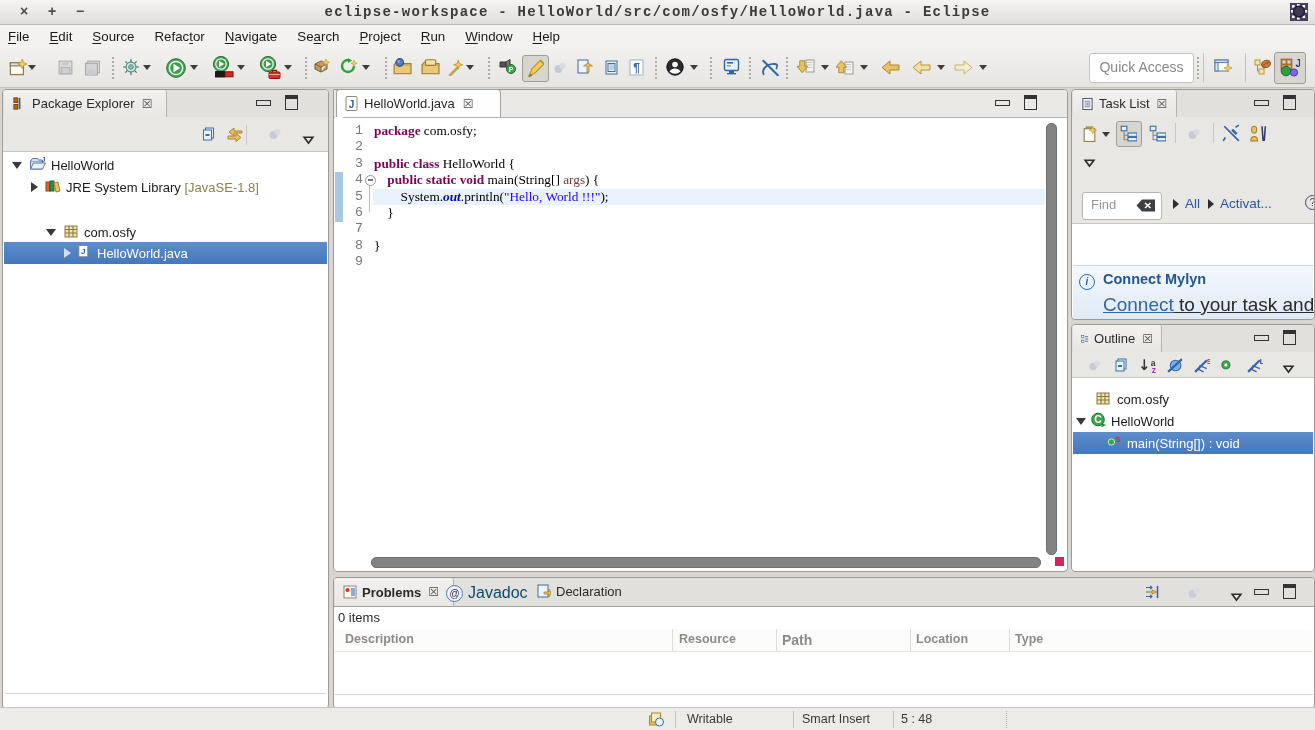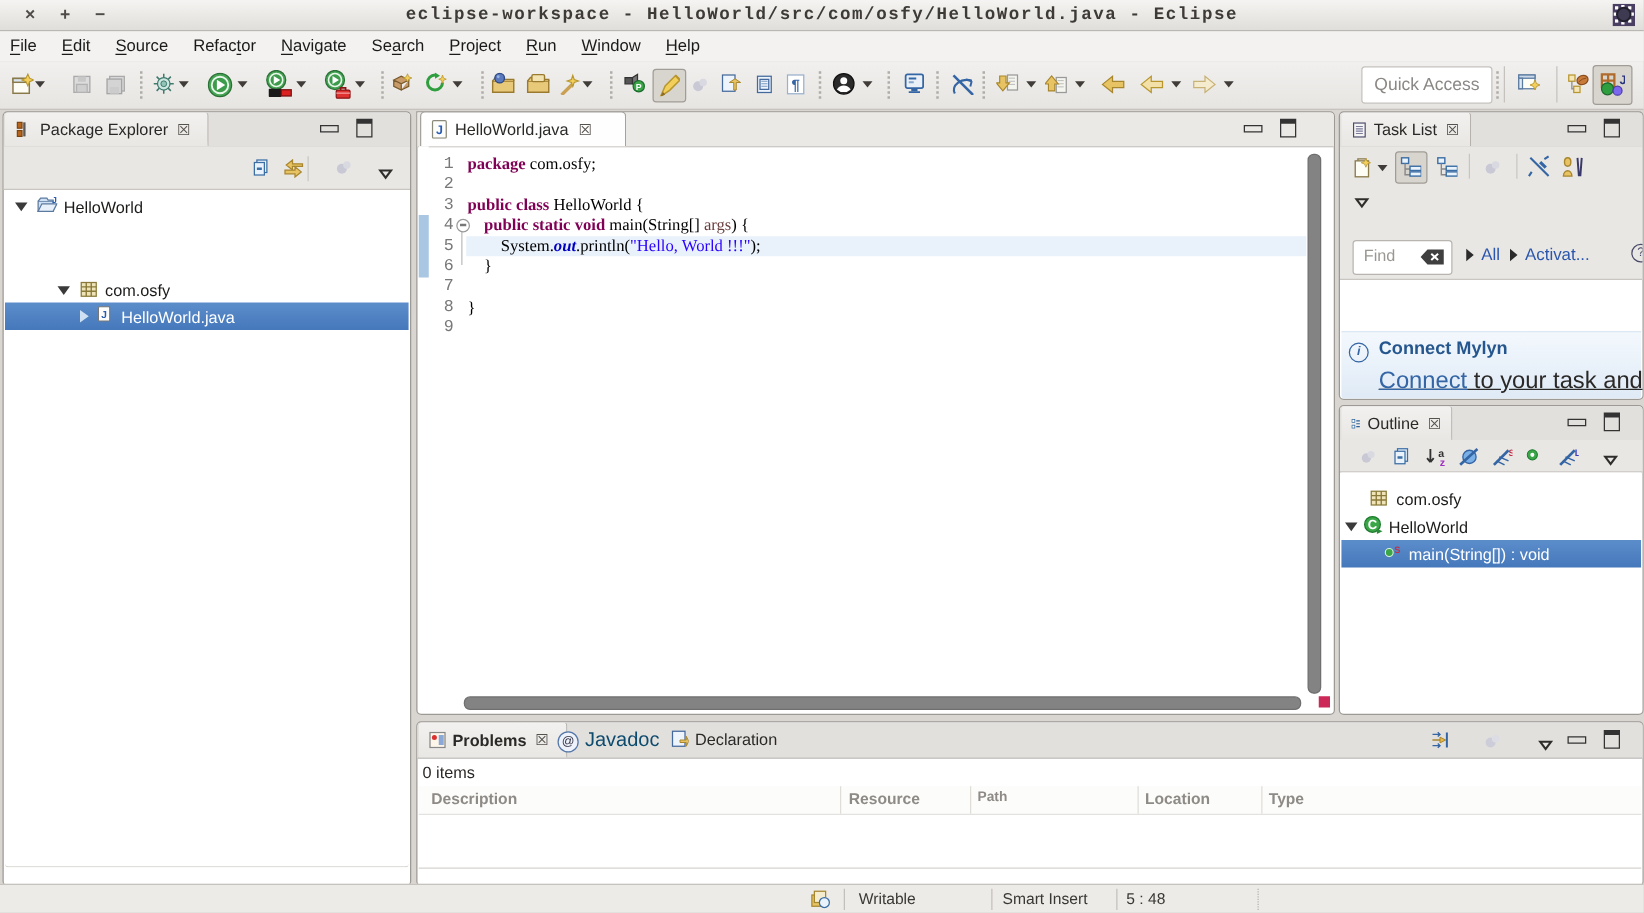--- a/index.html
+++ b/index.html
@@ -120,20 +120,29 @@
     <div class="trow" style="left:0;top:2px;width:100%;">
         <span class="arr open" style="margin-left:8px;"></span>
         <span id="icoProj" style="margin-left:7px;"><svg width="17" height="16" viewBox="0 0 16 16">
             <path d="M1 5 L1 13 L13 13 L13 5 Z" fill="#cfe1f3" stroke="#5b7aa0"></path>
             <path d="M1 5 L3 2.5 L8 2.5 L9 4 L13 4 L13 5" fill="#cfe1f3" stroke="#5b7aa0"></path>
             <path d="M1 13 L4 7 L16 7 L13 13 Z" fill="#e8f0fa" stroke="#5b7aa0"></path>
             <text x="12" y="6" font-size="7" font-weight="bold" fill="#2a5db0">J</text>
           </svg></span>
         <span style="margin-left:5px;">HelloWorld</span>
       </div>
+    <div class="trow" style="left:0;top:24px;width:100%;">
+        <span class="arr closed" style="margin-left:27px;"></span>
+        <span id="icoJre" style="margin-left:7px;"><svg width="16" height="16" viewBox="0 0 16 16">
+            <rect x="1" y="4" width="4" height="9" fill="#cc6a2a" stroke="#8a4617"></rect>
+            <rect x="5" y="3" width="4" height="10" fill="#3a8a5a" stroke="#1e5c38"></rect>
+            <path d="M9 5 L13 4 L15 13 L11 14 Z" fill="#e8c363" stroke="#a8862e"></path>
+          </svg></span>
+        <span style="margin-left:5px;">JRE System Library <span style="color:#8f8050;">[JavaSE-1.8]</span></span>
+      </div>
     <div class="trow" style="left:0;top:69px;width:100%;">
         <span class="arr open" style="margin-left:42px;"></span>
         <span id="icoPkg" style="margin-left:7px;"><svg width="16" height="16" viewBox="0 0 16 16">
             <rect x="2" y="3" width="12" height="11" fill="#efe3b8" stroke="#8a7a3a"></rect>
             <path d="M2 6.5 H14 M2 10 H14 M6 3 V14 M10 3 V14" stroke="#8a7a3a" stroke-width="1.1"></path>
           </svg></span>
         <span style="margin-left:5px;">com.osfy</span>
       </div>
     <div class="trow sel" style="left:0;top:90px;width:100%;">
         <span class="arr closedw" style="margin-left:60px;"></span>
@@ -315,21 +324,21 @@
         </svg></div>
     <div class="minmax" style="right:18px;top:6px;">
         <div class="minbtn"></div>
         <div class="maxbtn"></div>
       </div>
   </div>
   <div class="abs" style="left:4px;top:32px;font-size:13px;color:#2b2927;">0 items</div>
   <div class="abs" style="left:1px;top:51px;right:1px;height:22px;background:#fcfcfb;border-bottom:1px solid #e4e2df;">
     <span class="abs" style="left:10px;top:3px;font-size:12.5px;font-weight:bold;color:#8e8b87;">Description</span>
     <span class="abs" style="left:344px;top:3px;font-size:12.5px;font-weight:bold;color:#8e8b87;">Resource</span>
-    <span class="abs" style="left:447px;top:3px;font-size:11px;font-weight:bold;color:#8e8b87;">Path</span>
+    <span class="abs" style="left:447px;top:3px;font-size:14px;font-weight:bold;color:#8e8b87;">Path</span>
     <span class="abs" style="left:581px;top:3px;font-size:12.5px;font-weight:bold;color:#8e8b87;">Location</span>
     <span class="abs" style="left:680px;top:3px;font-size:12.5px;font-weight:bold;color:#8e8b87;">Type</span>
     <div class="abs" style="left:337px;top:0;height:22px;border-left:1px solid #e0ddd9;"></div>
     <div class="abs" style="left:441px;top:0;height:22px;border-left:1px solid #e0ddd9;"></div>
     <div class="abs" style="left:575px;top:0;height:22px;border-left:1px solid #e0ddd9;"></div>
     <div class="abs" style="left:674px;top:0;height:22px;border-left:1px solid #e0ddd9;"></div>
   </div>
   <div class="abs" style="left:1px;right:1px;bottom:13px;border-bottom:1px solid #d6d4d0;"></div>
 </div>
 <div class="abs" id="statusbar">

